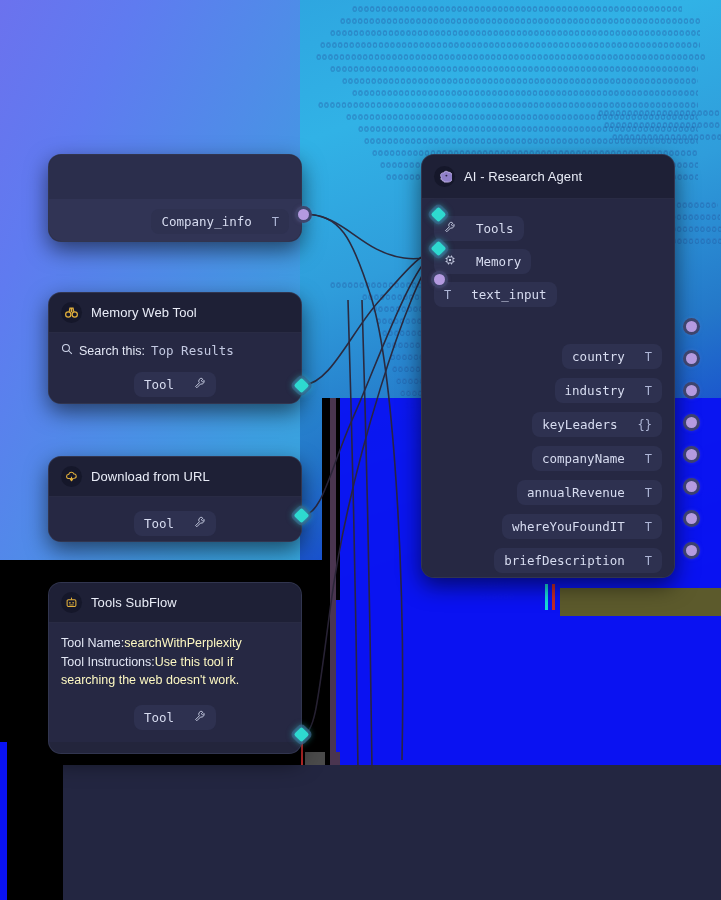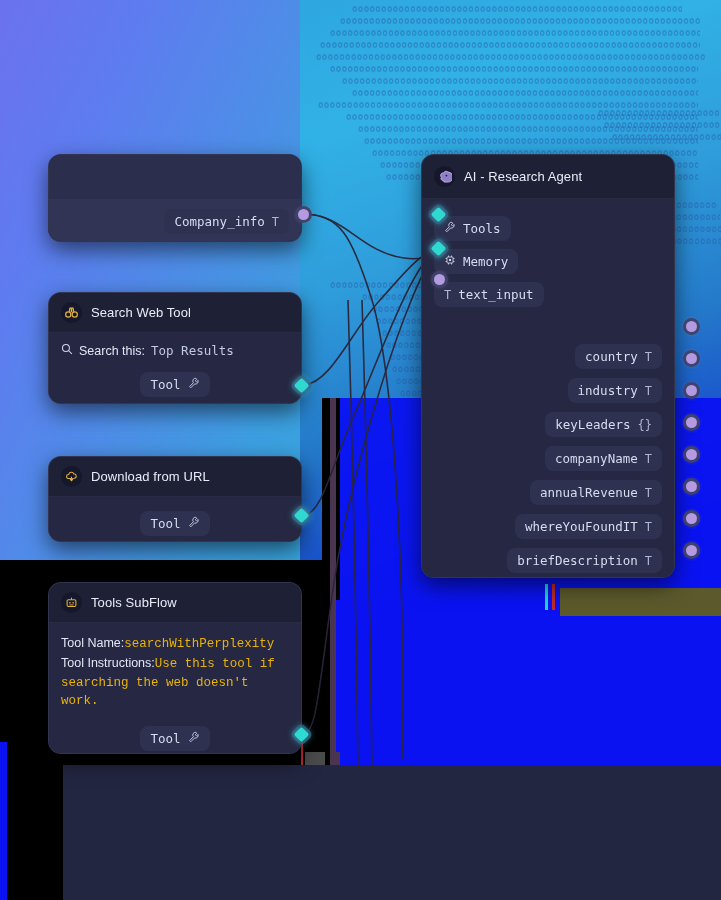--- a/index.html
+++ b/index.html
@@ -40,41 +40,41 @@
         background:#1e2036;border-bottom:1px solid rgba(150,160,210,.09);}
   .node-head.tall{padding:11px 12px;}
   .node-title{color:#e9ecf7;font-size:13px;letter-spacing:.1px;}
   .node-body{padding:10px 12px 12px 12px;background:#262843;}
 
   .ico{width:21px;height:21px;border-radius:50%;background:#15172a;
        display:flex;align-items:center;justify-content:center;flex:0 0 auto;}
   .ico svg{display:block;}
 
   
-  .pill{display:inline-flex;align-items:center;gap:7px;
+  .pill{display:inline-flex;align-items:center;gap:20px;
         background:#2e3150;border-radius:8px;padding:5px 10px;
         font-family:"DejaVu Sans Mono",monospace;font-size:12.5px;color:#d7dcf0;}
   .pill .ty{color:#aeb6d6;font-size:12px;}
   .row-l{display:flex;justify-content:flex-start;margin:8px 0;}
   .row-r{display:flex;justify-content:flex-end;margin:9px 0;}
 
   
   .port{position:absolute;width:11px;height:11px;}
   .port.dia{transform:rotate(45deg);background:#2ed9d0;border-radius:2px;
       box-shadow:0 0 6px 2px rgba(46,217,208,.55),0 0 0 3px rgba(60,70,120,.75);}
   .port.dot{border-radius:50%;background:#b49ae0;
       box-shadow:0 0 0 3px rgba(62,66,104,.95),0 0 5px 1px rgba(180,154,224,.5);}
 
   
   .kv{display:flex;align-items:center;gap:6px;color:#e2e6f4;font-size:12.5px;}
   .kv .lbl{font-family:"Liberation Sans",sans-serif;}
   .kv .val{font-family:"DejaVu Sans Mono",monospace;color:#c3c9e2;font-size:12.5px;}
   .kvblock{color:#e2e6f4;font-size:12.5px;line-height:1.38;margin:2px 0 0 0;}
   .kvblock .lbl{font-family:"Liberation Sans",sans-serif;}
-  .kvblock .val{font-family:Liberation Mono, monospace;color:#eab308;}
+  .kvblock .val{font-family:Liberation Sans, sans-serif;color:#fef9c3;}
   .tool-row{display:flex;justify-content:center;margin-top:14px;}
 
   .empty-head{height:44px;background:#2b2e4c;}
   .empty-body{background:#313455;}
 </style>
 </head>
 <body>
 
 <div id="stage">
 
@@ -178,21 +178,21 @@
 
   <div class="node" id="n-search" style="left:48px;top:292px;width:252px;height:110px;">
     <div class="node-head">
       <span class="ico">
         <svg width="13" height="13" viewBox="0 0 16 16">
           <circle cx="4" cy="10.5" r="3.2" fill="none" stroke="#e3b13c" stroke-width="1.5"></circle>
           <circle cx="12" cy="10.5" r="3.2" fill="none" stroke="#e3b13c" stroke-width="1.5"></circle>
           <path d="M5 7.6 L6 2.6 L7.6 2.6 L7.6 7.6 M11 7.6 L10 2.6 L8.4 2.6 L8.4 7.6" fill="none" stroke="#e3b13c" stroke-width="1.3"></path>
         </svg>
       </span>
-      <span class="node-title">Search Web Tool</span>
+      <span class="node-title">Memory Web Tool</span>
     </div>
     <div class="node-body">
       <div class="kv">
         <span>
           <svg width="12" height="12" viewBox="0 0 16 16">
             <circle cx="6.6" cy="6.6" r="4.6" fill="none" stroke="#cfd5ea" stroke-width="1.4"></circle>
             <line x1="10" y1="10" x2="14.4" y2="14.4" stroke="#cfd5ea" stroke-width="1.4"></line>
           </svg>
         </span>
         <span class="lbl">Search this:</span>

